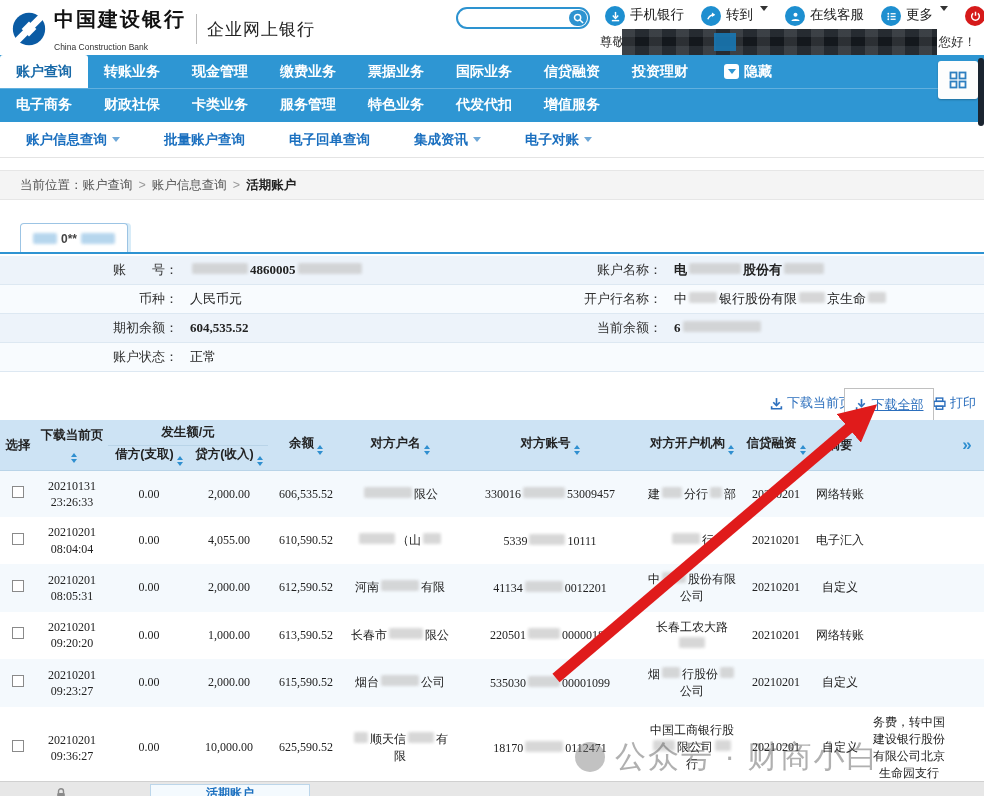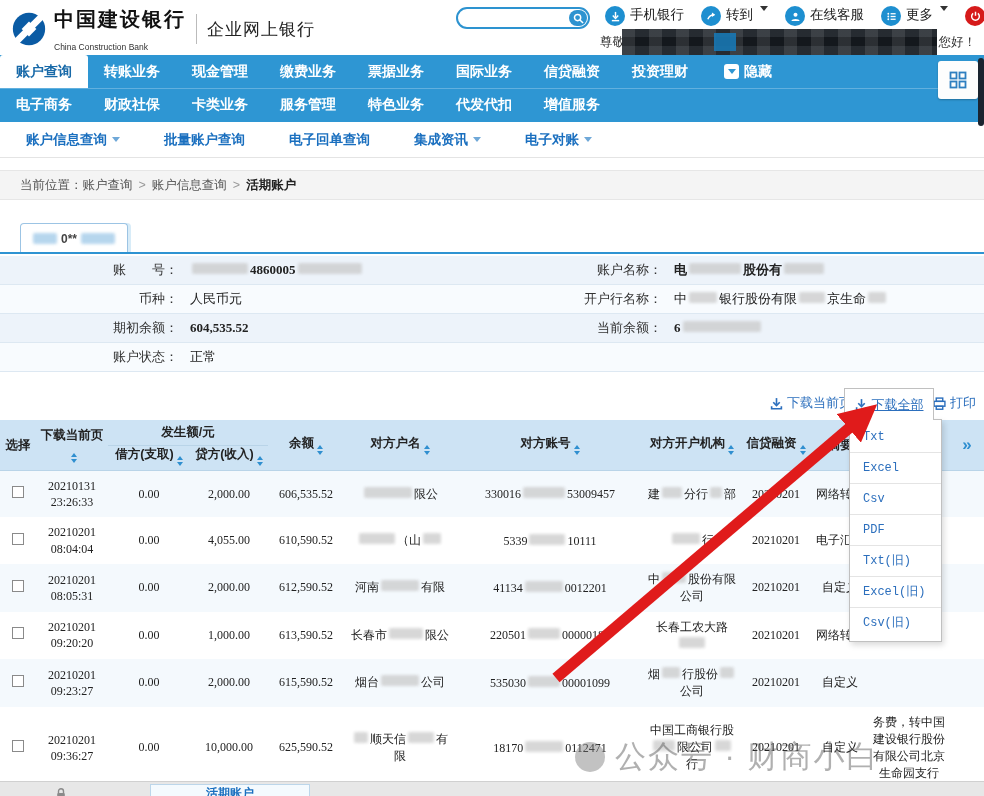--- a/index.html
+++ b/index.html
@@ -496,29 +496,20 @@
             <td></td>
             <td>20210201</td>
             <td>网络转账</td>
             <td></td>
             <td></td>
           </tr>
         </tbody>
     </table>
   </div>
 
-  <div class="dropdown" id="ddMenu">
-      <div class="dd-item">Txt</div>
-      <div class="dd-item">Excel</div>
-      <div class="dd-item">Csv</div>
-      <div class="dd-item">PDF</div>
-      <div class="dd-item">Txt(旧)</div>
-      <div class="dd-item">Excel(旧)</div>
-      <div class="dd-item">Csv(旧)</div>
-    </div>
 
   <div class="bottombar">
     <span class="bb-lock">
       <svg width="10" height="11" viewBox="0 0 10 11">
           <path d="M2.5 5 L2.5 3.2 A2.5 2.5 0 0 1 7.5 3.2 L7.5 5" fill="none" stroke="#8a8a8a" stroke-width="1.4"></path>
           <rect x="1.2" y="5" width="7.6" height="5.2" fill="#8a8a8a" rx="1"></rect>
         </svg>
     </span>
     <div class="bb-tab">活期账户</div>
   </div>

